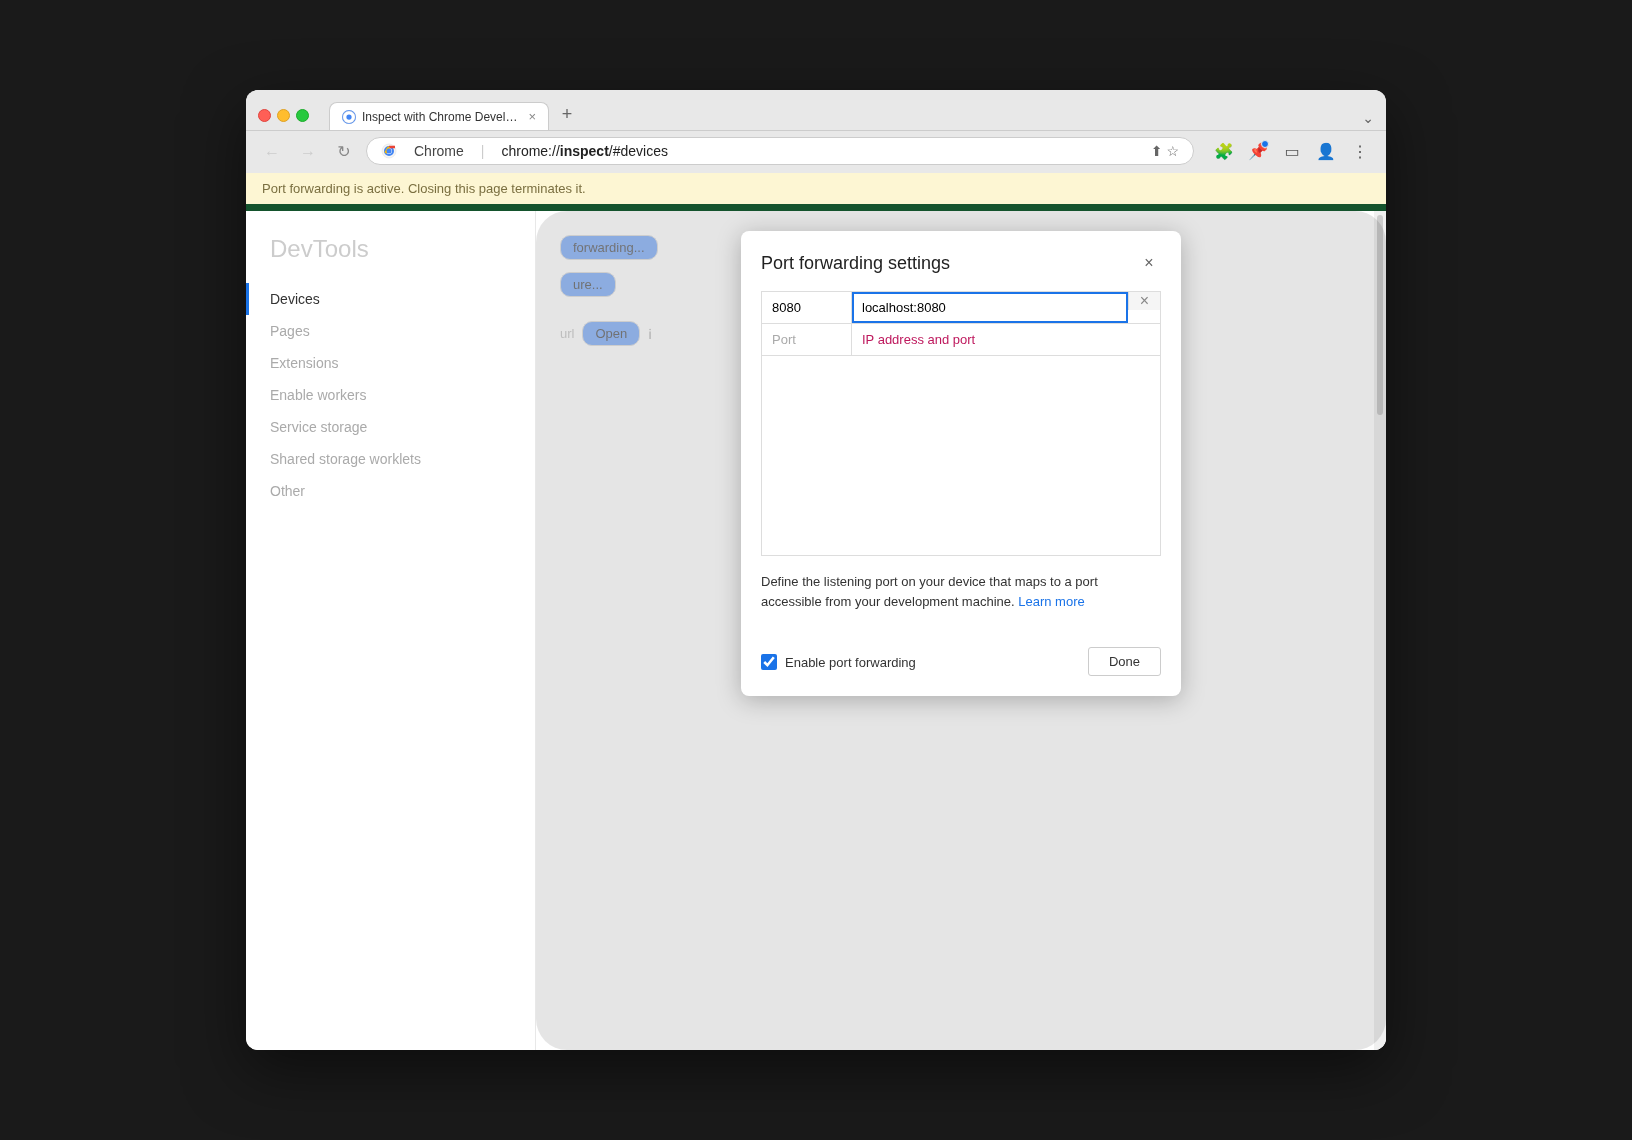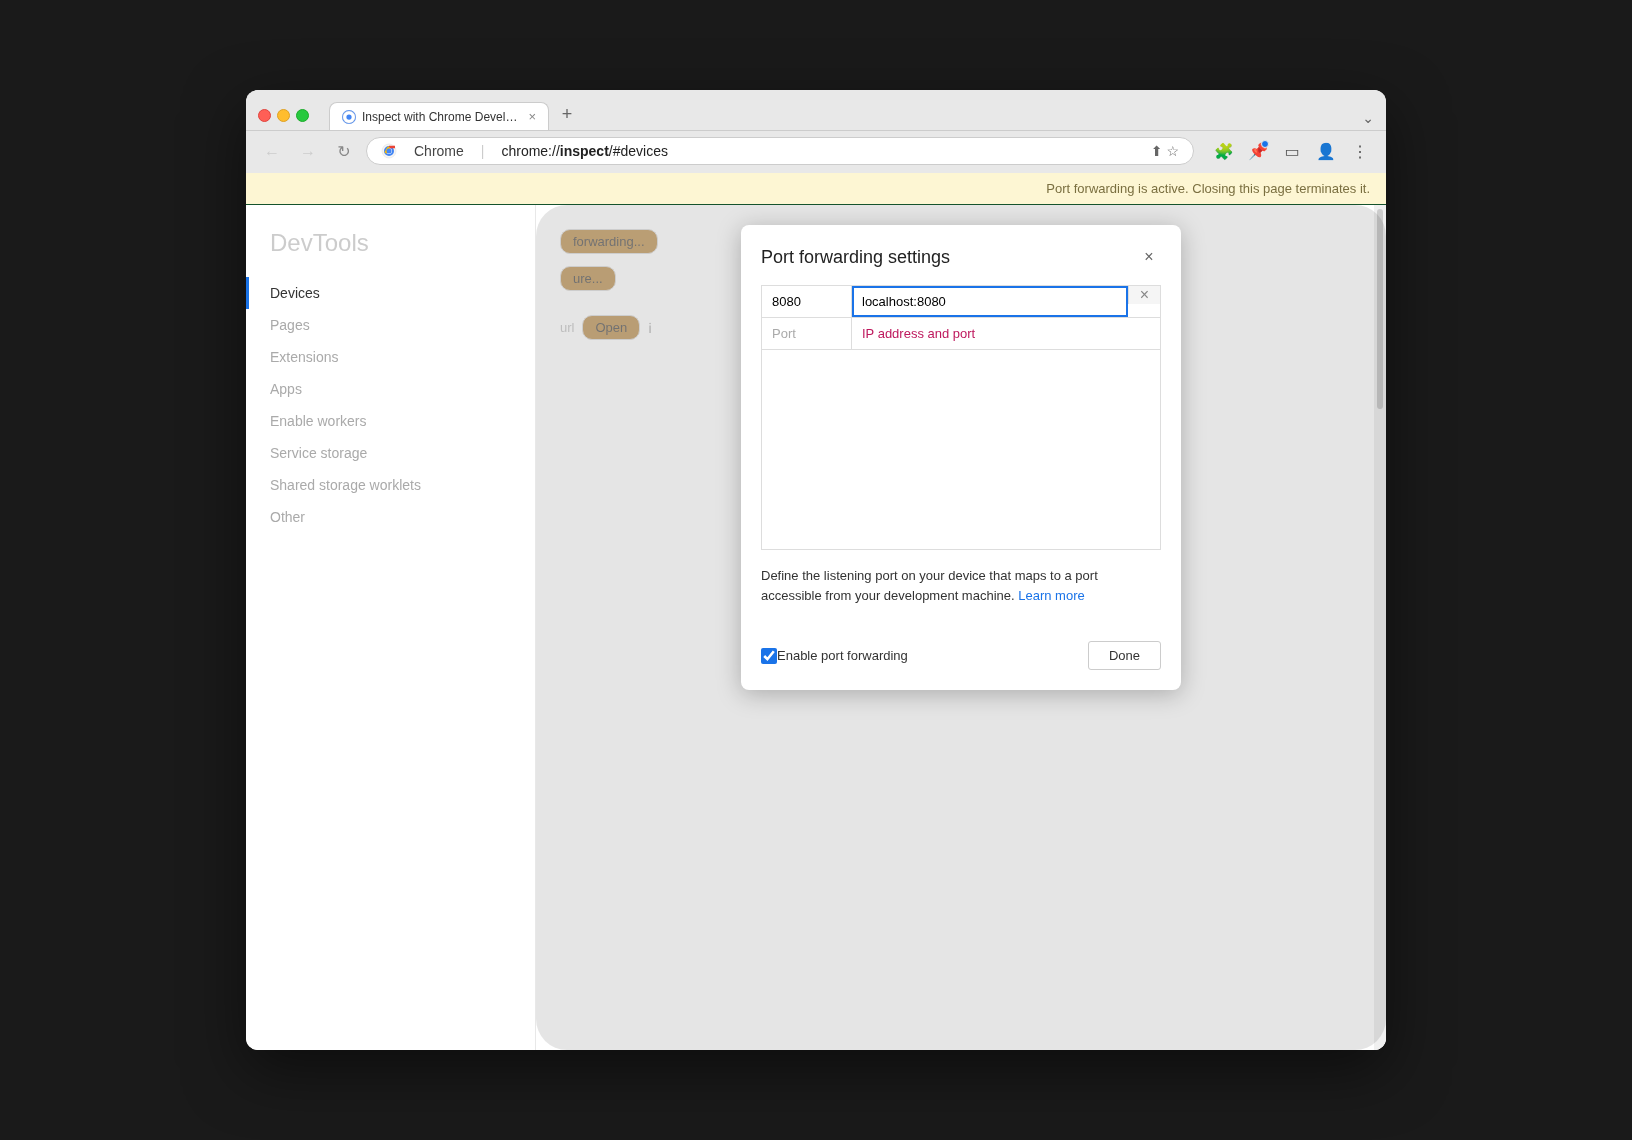--- a/index.html
+++ b/index.html
@@ -204,24 +204,24 @@
       height: 8px;
       background: #1a73e8;
       border-radius: 50%;
       border: 1.5px solid #e8e8e8;
     }
 
     
     .info-banner {
       background: #fdf6d3;
       padding: 8px 16px;
-      text-align: right;
+      text-align: left;
       font-size: 13px;
       color: #7a6f40;
-      border-bottom: 1px solid #14532d;
+      border-bottom: 7px solid #14532d;
     }
 
     
     .page-content {
       display: flex;
       flex: 1;
       background: white;
       position: relative;
     }
 
@@ -270,21 +270,21 @@
 
     .forwarding-row {
       display: flex;
       align-items: center;
       gap: 8px;
       margin-bottom: 12px;
     }
 
     .open-btn {
       padding: 4px 12px;
-      background: #a16207;
+      background: #3b82f6;
       border: 1px solid #ccc;
       border-radius: 10px;
       font-size: 13px;
       cursor: pointer;
     }
 
     .info-icon {
       color: #888;
       font-size: 14px;
     }
@@ -388,21 +388,22 @@
 
     .modal-footer {
       padding: 12px 20px 20px;
       display: flex;
       align-items: center;
       justify-content: space-between;
     }
 
     .checkbox-label {
       display: flex;
-      align-items: center;
+      align-items: flex-end;
+      gap: 8px;
       font-size: 13px;
       color: #333;
       cursor: pointer;
     }
 
     .checkbox-label input[type="checkbox"] {
       width: 16px;
       height: 16px;
       accent-color: #1a73e8;
     }
@@ -508,21 +509,20 @@
   </div>
 
   <div class="page-content">
 
     <div class="sidebar">
       <div class="sidebar-title">DevTools</div>
       <ul class="sidebar-nav">
         <li class="active">Devices</li>
         <li>Pages</li>
         <li>Extensions</li>
-        <li>Apps</li>
         <li>Enable workers</li>
         <li>Service storage</li>
         <li>Shared storage worklets</li>
         <li>Other</li>
       </ul>
     </div>
 
     <div class="main-content">
       <div class="bg-content">
         <div class="forwarding-row">

